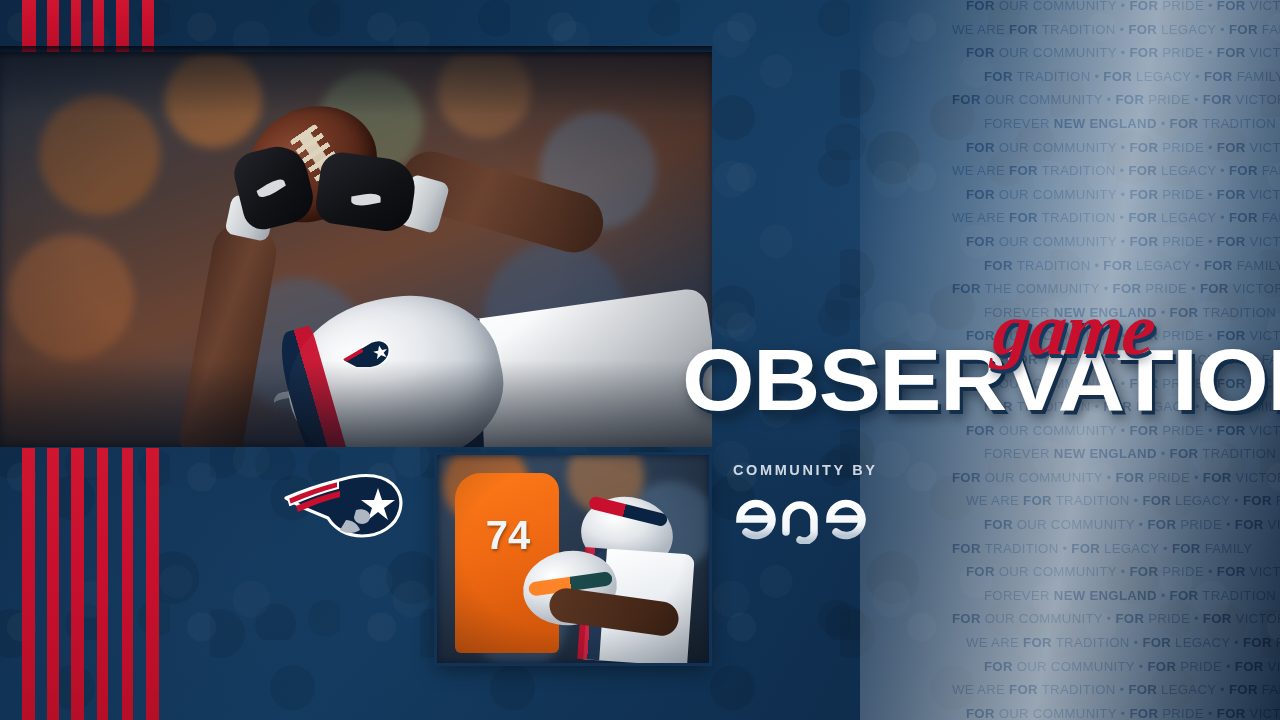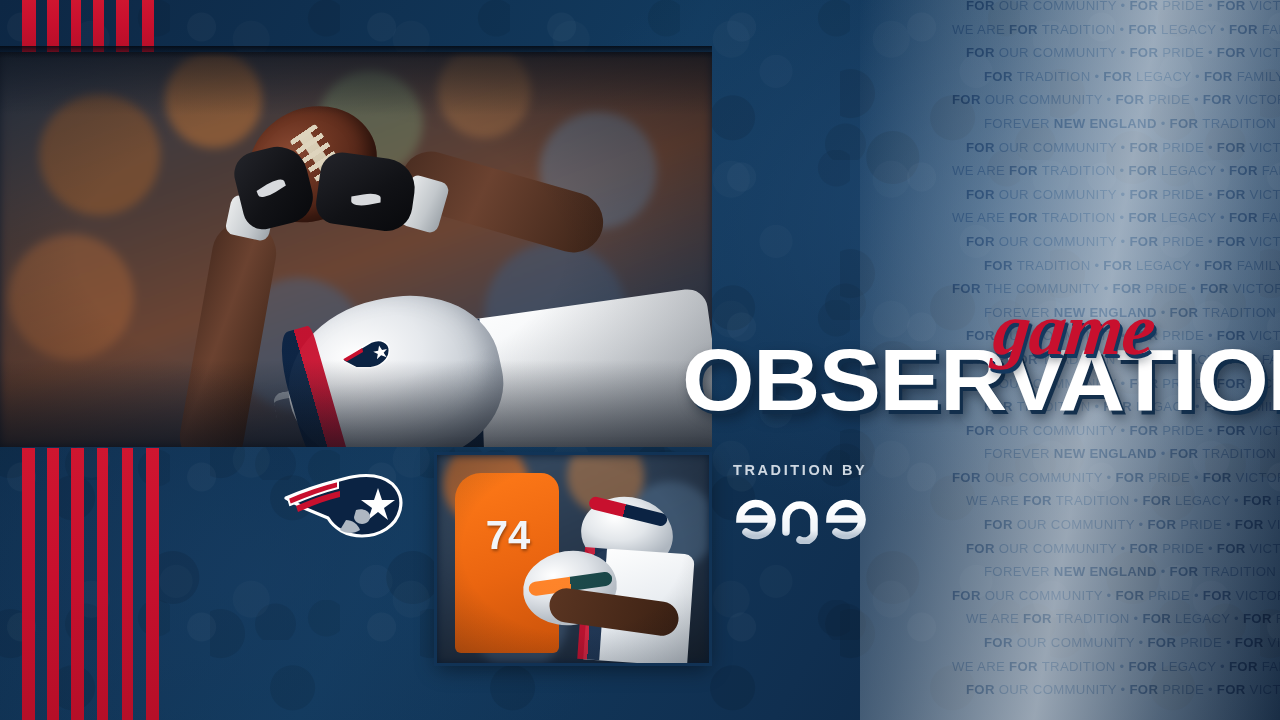--- a/index.html
+++ b/index.html
@@ -454,20 +454,21 @@
       <div class="wm-line ind2"><span>FOREVER </span><b>NEW ENGLAND</b><span> • </span><b>FOR </b><span>TRADITION</span></div>
       <div class="wm-line ind1"><b>FOR </b><span>OUR COMMUNITY • </span><b>FOR </b><span>PRIDE • </span><b>FOR </b><span>VICTORY</span></div>
       <div class="wm-line ind3"><span>WE ARE </span><b>FOR </b><span>TRADITION • </span><b>FOR </b><span>LEGACY • </span><b>FOR </b><span>FAMILY</span></div>
       <div class="wm-line ind1"><b>FOR </b><span>OUR COMMUNITY • </span><b>FOR </b><span>PRIDE • </span><b>FOR </b><span>VICTORY</span></div>
       <div class="wm-line ind2"><b>FOR </b><span>TRADITION • </span><b>FOR </b><span>LEGACY • </span><b>FOR </b><span>FAMILY</span></div>
       <div class="wm-line ind1"><b>FOR </b><span>OUR COMMUNITY • </span><b>FOR </b><span>PRIDE • </span><b>FOR </b><span>VICTORY</span></div>
       <div class="wm-line ind2"><span>FOREVER </span><b>NEW ENGLAND</b><span> • </span><b>FOR </b><span>TRADITION</span></div>
       <div class="wm-line ind3"><b>FOR </b><span>OUR COMMUNITY • </span><b>FOR </b><span>PRIDE • </span><b>FOR </b><span>VICTORY</span></div>
       <div class="wm-line ind1"><span>WE ARE </span><b>FOR </b><span>TRADITION • </span><b>FOR </b><span>LEGACY • </span><b>FOR </b><span>FAMILY</span></div>
       <div class="wm-line ind2"><b>FOR </b><span>OUR COMMUNITY • </span><b>FOR </b><span>PRIDE • </span><b>FOR </b><span>VICTORY</span></div>
+      <div class="wm-line ind3"><b>FOR </b><span>TRADITION • </span><b>FOR </b><span>LEGACY • </span><b>FOR </b><span>FAMILY</span></div>
       <div class="wm-line ind1"><b>FOR </b><span>OUR COMMUNITY • </span><b>FOR </b><span>PRIDE • </span><b>FOR </b><span>VICTORY</span></div>
       <div class="wm-line ind2"><span>FOREVER </span><b>NEW ENGLAND</b><span> • </span><b>FOR </b><span>TRADITION</span></div>
       <div class="wm-line ind3"><b>FOR </b><span>OUR COMMUNITY • </span><b>FOR </b><span>PRIDE • </span><b>FOR </b><span>VICTORY</span></div>
       <div class="wm-line ind1"><span>WE ARE </span><b>FOR </b><span>TRADITION • </span><b>FOR </b><span>LEGACY • </span><b>FOR </b><span>FAMILY</span></div>
       <div class="wm-line ind2"><b>FOR </b><span>OUR COMMUNITY • </span><b>FOR </b><span>PRIDE • </span><b>FOR </b><span>VICTORY</span></div>
       <div class="wm-line ind3"><span>WE ARE </span><b>FOR </b><span>TRADITION • </span><b>FOR </b><span>LEGACY • </span><b>FOR </b><span>FAMILY</span></div>
       <div class="wm-line ind1"><b>FOR </b><span>OUR COMMUNITY • </span><b>FOR </b><span>PRIDE • </span><b>FOR </b><span>VICTORY</span></div>
     </div>
 
   <div class="stripes stripes-top" id="stripes-top">
@@ -562,21 +563,21 @@
     <div class="ins-orange-helmet"></div>
     <div class="ins-arm"></div>
     <div class="ins-vig"></div>
   </div>
 
   <div class="title-block">
     <div class="title-observations">OBSERVATIONS</div>
     <div class="title-game">game</div>
   </div>
 
-  <div class="presented">TRADITION BY</div>
+  <div class="presented">COMMUNITY BY</div>
   <svg class="enel-logo" viewBox="0 0 196 62">
     <defs>
       <linearGradient id="enelg" x1="0" y1="0" x2="0" y2="1">
         <stop offset="0%" stop-color="#ffffff"></stop>
         <stop offset="68%" stop-color="#f2f6fa"></stop>
         <stop offset="100%" stop-color="#b9c6d4"></stop>
       </linearGradient>
     </defs>
     <g fill="none" stroke="url(#enelg)" stroke-width="7.5" stroke-linecap="round">
       <path d="M44 37 L14 37 A16 16 0 1 1 20 50"></path>

